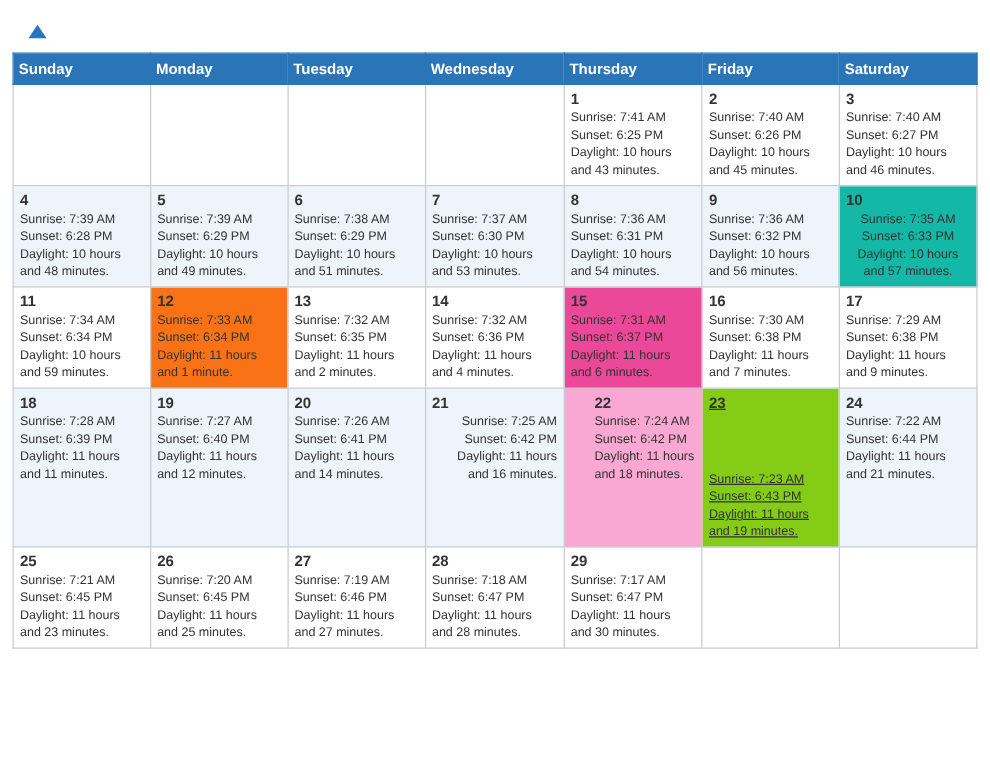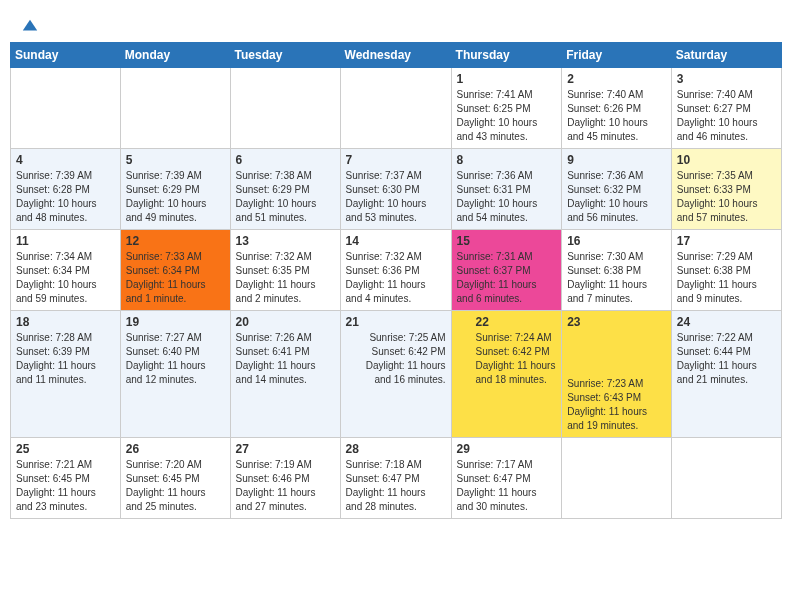--- a/index.html
+++ b/index.html
@@ -190,23 +190,23 @@
 Daylight: 10 hours
 and 54 minutes.</div>
         </td>
         <td style="background: rgb(238, 244, 251);">
           <span class="day-num">9</span>
           <div class="day-info" style="white-space: pre-line;">Sunrise: 7:36 AM
 Sunset: 6:32 PM
 Daylight: 10 hours
 and 56 minutes.</div>
         </td>
-        <td style="background: #fef9c3;">
+        <td style="background: #14b8a6;">
           <span class="day-num">10</span>
-          <div class="day-info" style="white-space: pre-line;">Sunrise: 7:35 AM
+          <div class="day-info" style="white-space: pre-line; text-align: center;">Sunrise: 7:35 AM
 Sunset: 6:33 PM
 Daylight: 10 hours
 and 57 minutes.</div>
         </td>
       </tr>
       <tr>
         <td style="background: rgb(255, 255, 255);">
           <span class="day-num">11</span>
           <div class="day-info" style="white-space: pre-line;">Sunrise: 7:34 AM
 Sunset: 6:34 PM
@@ -278,28 +278,28 @@
 Daylight: 11 hours
 and 14 minutes.</div>
         </td>
         <td style="background: rgb(238, 244, 251);">
           <span class="day-num">21</span>
           <div class="day-info" style="white-space: pre-line; text-align: right;">Sunrise: 7:25 AM
 Sunset: 6:42 PM
 Daylight: 11 hours
 and 16 minutes.</div>
         </td>
-        <td style="background: #fde047; padding-left: 24px;">
+        <td style="background: #f9a8d4; padding-left: 24px;">
           <span class="day-num">22</span>
           <div class="day-info" style="white-space: pre-line;">Sunrise: 7:24 AM
 Sunset: 6:42 PM
 Daylight: 11 hours
 and 18 minutes.</div>
         </td>
-        <td style="background: #fde047;">
+        <td style="background: #84cc16; text-decoration: underline;">
           <span class="day-num">23</span>
           <div class="day-info" style="white-space: pre-line; margin-top: 48px;">Sunrise: 7:23 AM
 Sunset: 6:43 PM
 Daylight: 11 hours
 and 19 minutes.</div>
         </td>
         <td style="background: rgb(238, 244, 251);">
           <span class="day-num">24</span>
           <div class="day-info" style="white-space: pre-line;">Sunrise: 7:22 AM
 Sunset: 6:44 PM

